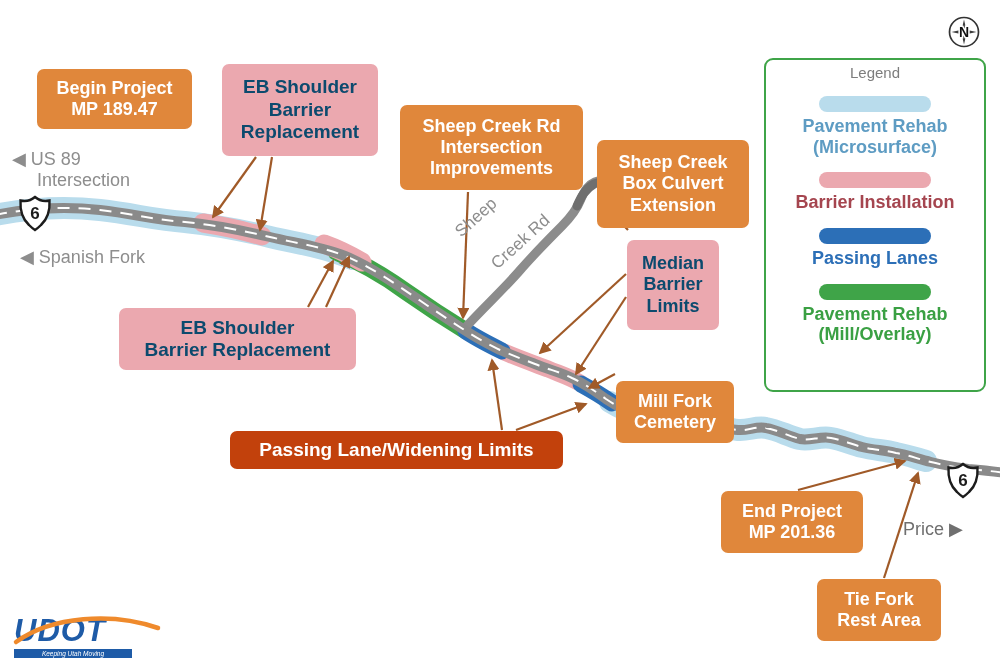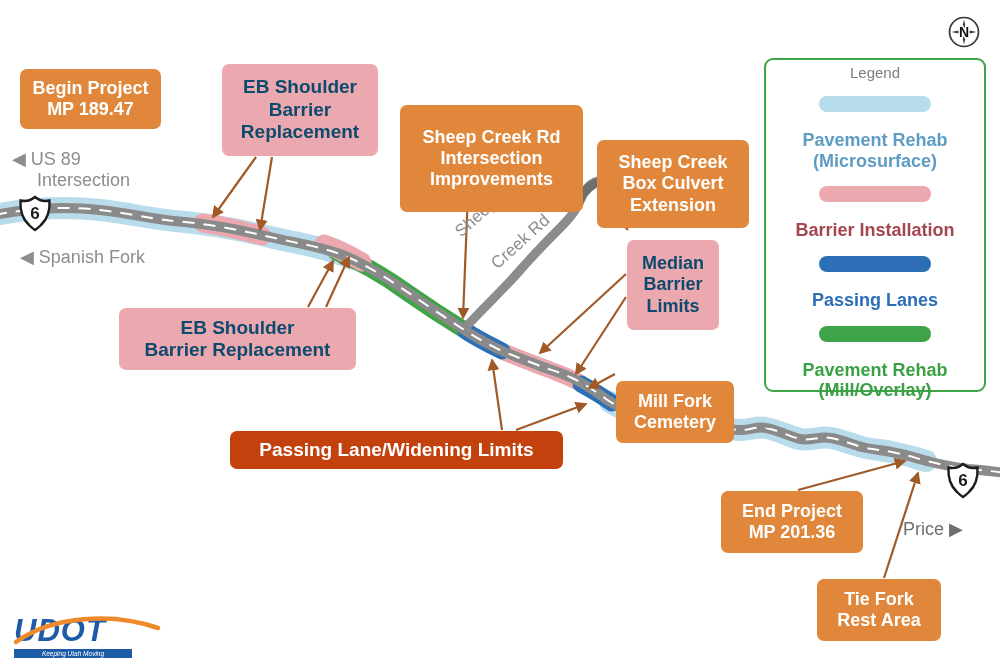--- a/index.html
+++ b/index.html
@@ -22,21 +22,21 @@
   .map-label { position:absolute; color:#8d8d8d; font-size:18px; white-space:pre; }
   .road-name { position:absolute; color:#8d8d8d; font-size:17px; white-space:pre; transform-origin:left center; }
 
   .legend {
     position:absolute; left:764px; top:58px; width:222px; height:334px;
     background:#ffffff; border:2px solid #3fa448; border-radius:9px;
     display:flex; flex-direction:column; align-items:center; box-sizing:border-box;
     padding-top:4px; gap:15px;
   }
   .legend-title { color:#7d7d7d; font-size:15px; }
-  .legend-item { display:flex; flex-direction:column; align-items:center; gap:18px; }
+  .legend-item { display:flex; flex-direction:column; align-items:center; gap:4px; }
   .legend-pill { width:112px; height:16px; border-radius:8px; }
   .legend-label { font-weight:bold; font-size:18px; text-align:center; white-space:pre-line; line-height:1.15; }
 
   .shield { position:absolute; width:36px; height:38px; }
   .compass { position:absolute; left:944px; top:12px; width:40px; height:40px; }
   .logo { position:absolute; left:12px; top:608px; width:150px; height:54px; }
 </style>
 </head>
 <body>
 
@@ -101,28 +101,28 @@
     <text x="20" y="25" text-anchor="middle" font-size="14" font-weight="bold" fill="#111111" stroke="#ffffff" stroke-width="3" paint-order="stroke">N</text>
   </svg>
 
   <div class="map-label" style="left:12px; top:135px;margin-top:13px;">◀ US 89
      Intersection</div>
   <div class="map-label" style="left:20px; top:246px;">◀ Spanish Fork</div>
   <div class="map-label" style="left:903px; top:518px; color:#6f6f6f;">Price ▶</div>
   <div class="road-name" style="left:458px; top:224px; transform:rotate(-42deg);">Sheep</div>
   <div class="road-name" style="left:494px; top:256px; transform:rotate(-42deg);">Creek Rd</div>
 
-  <div class="callout co-orange" style="left:20px; top:69px; width:141px; height:60px;">Begin Project
+  <div class="callout co-orange" style="left:37px; top:69px; width:155px; height:60px;">Begin Project
 MP 189.47</div>
 
   <div class="callout co-pink" style="left:222px; top:64px; width:156px; height:92px; font-size:19px;">EB Shoulder
 Barrier
 Replacement</div>
 
-  <div class="callout co-orange" style="left:400px; top:105px; width:183px; height:107px;">Sheep Creek Rd
+  <div class="callout co-orange" style="left:400px; top:105px; width:183px; height:85px;">Sheep Creek Rd
 Intersection
 Improvements</div>
 
   <div class="callout co-orange" style="left:597px; top:140px; width:152px; height:88px;">Sheep Creek
 Box Culvert
 Extension</div>
 
   <div class="callout co-pink" style="left:627px; top:240px; width:92px; height:90px;">Median
 Barrier
 Limits</div>

